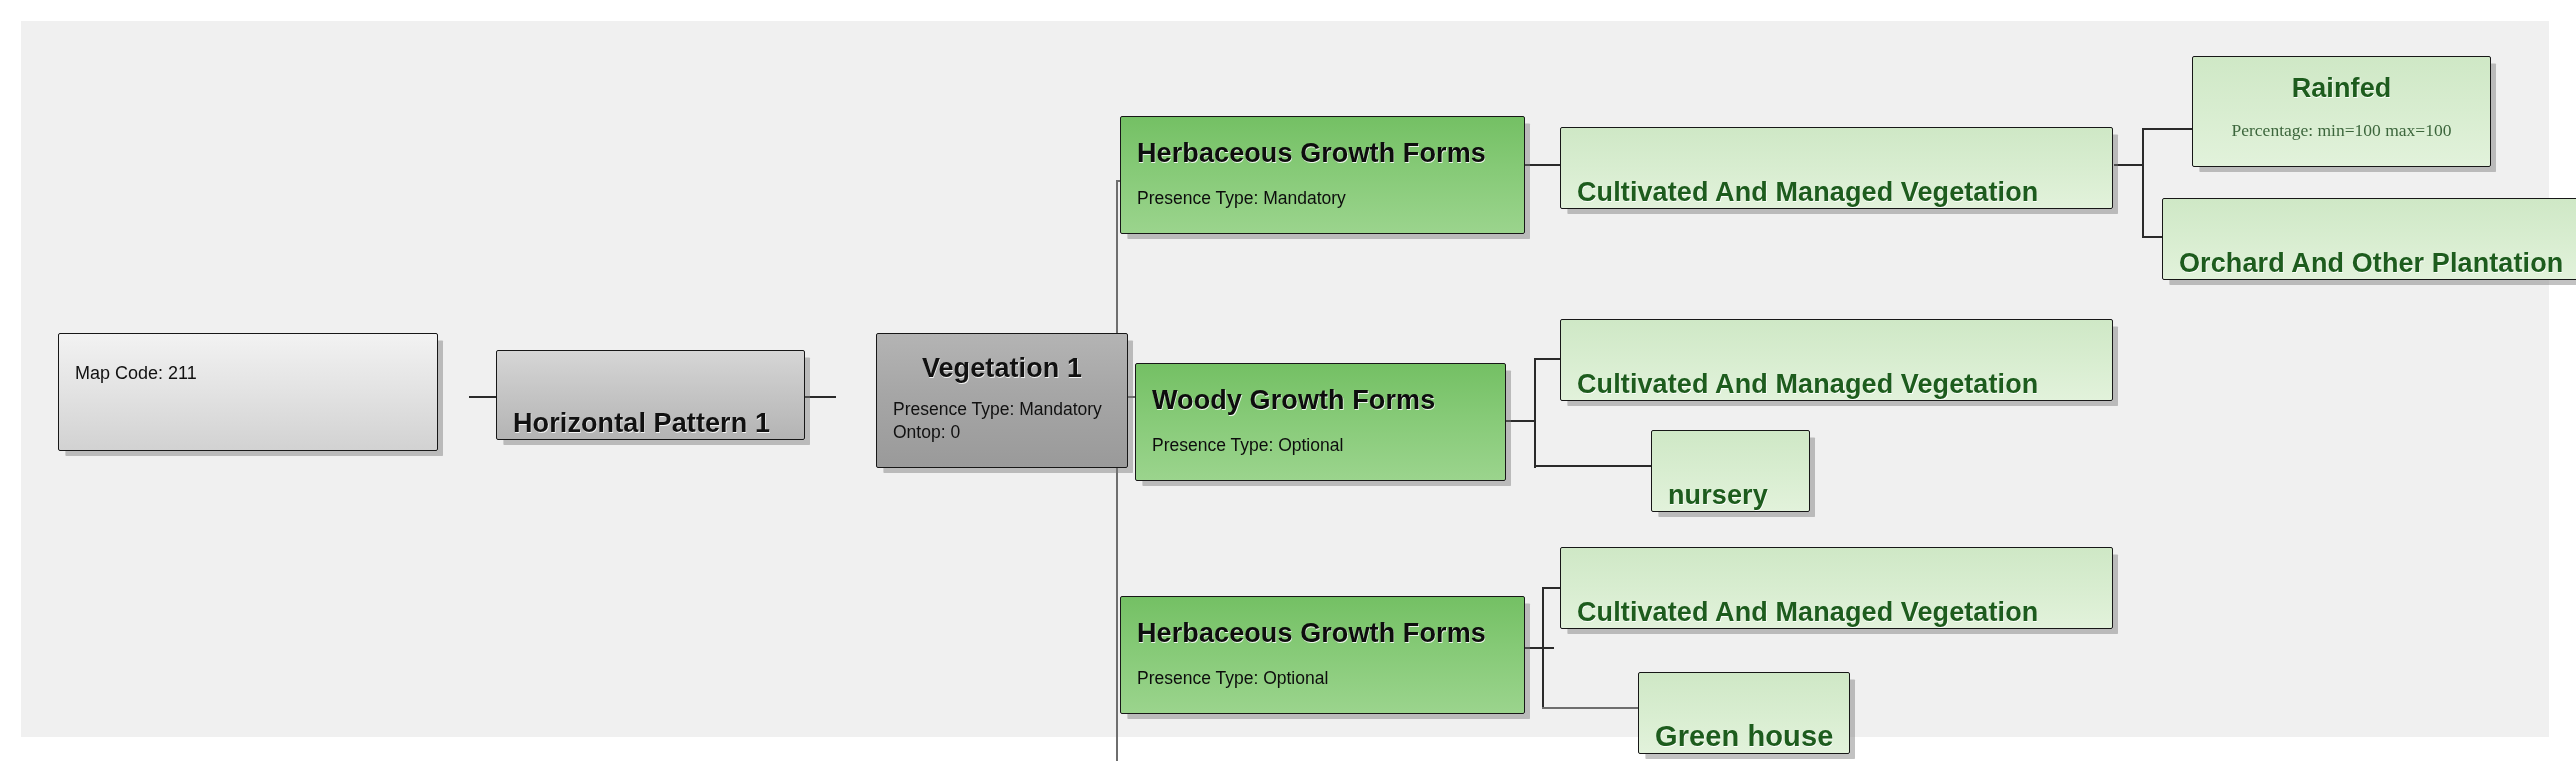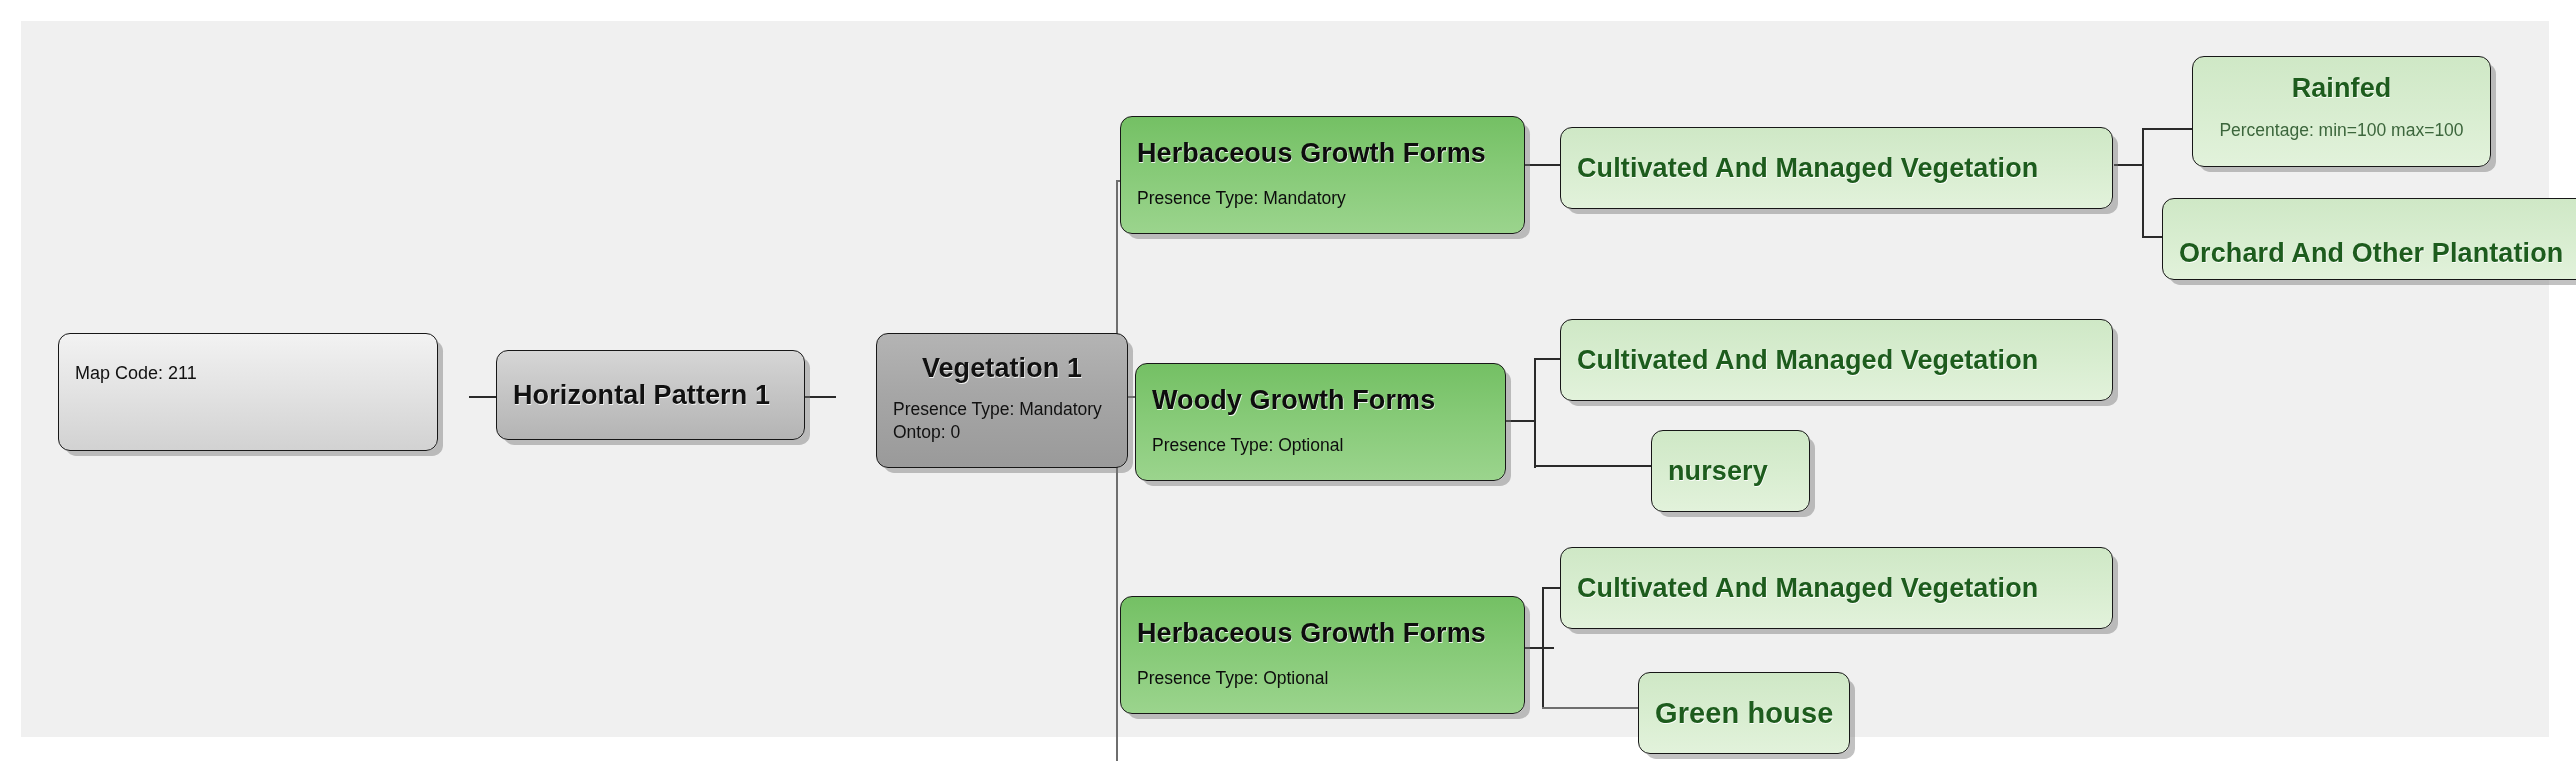--- a/index.html
+++ b/index.html
@@ -28,21 +28,21 @@
     background: #2a2a2a;
   }
   .conn.h { height: 1.9px; }
   .conn.v { width: 1.9px; }
   .conn.soft { background: #6e6e6e; }
 
   
   .node {
     position: absolute;
     box-sizing: border-box;
-    border-radius: 12px;
+    border-radius: 2px;
     border: 1.9px solid #171717;
     box-shadow: 6.2px 6.2px 0 -1.2px rgba(120,120,120,0.45);
     overflow: hidden;
     padding: 0 16px;
   }
   .node .title {
     font-weight: bold;
     letter-spacing: 0.1px;
     white-space: nowrap;
     text-shadow: 0.6px 0.6px 0 rgba(255,255,255,0.85);
@@ -72,28 +72,28 @@
     background: linear-gradient(to bottom, #74c064 0%, #86ca77 45%, #9bd48d 100%);
     color: #0d0d0d;
   }
 
   
   .node.green-pale {
     background: linear-gradient(to bottom, #cfe8c6 0%, #d8edd0 50%, #e2f2db 100%);
     color: #1d5c1d;
   }
   .node.green-pale .title { text-shadow: 0.6px 0.6px 0 rgba(255,255,255,0.9); }
-  .node.green-pale .attr { color: #3c663c; }
+  .node.green-pale .attr { color: #3c663c; font-family: Liberation Serif, serif; }
 
   
   .node.two-line { padding-top: 10px; }
   .node.centered { text-align: center; }
   .node.vcenter {
     display: flex;
-    align-items: center;
+    align-items: flex-end;
   }
 </style>
 </head>
 <body>
 
 <div id="canvas">
 
   <div class="conn h" style="left:448px; top:375px; width:27.4px;"></div>
 
   <div class="conn h" style="left:784px; top:375px; width:31px;"></div>

